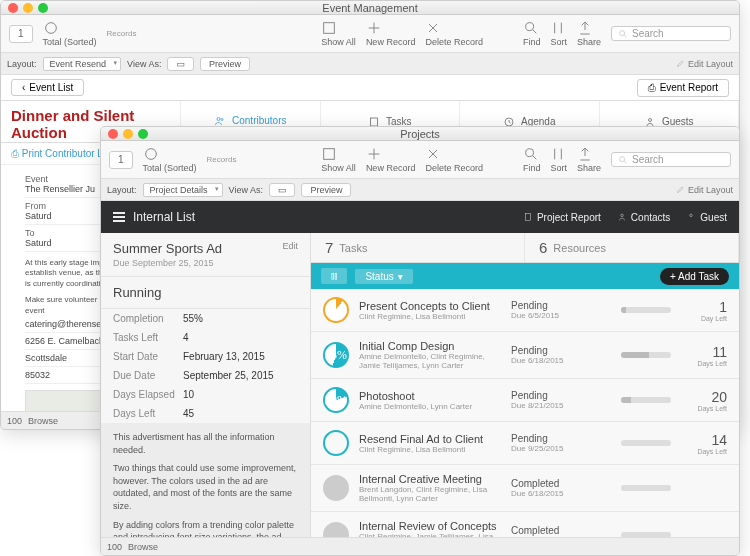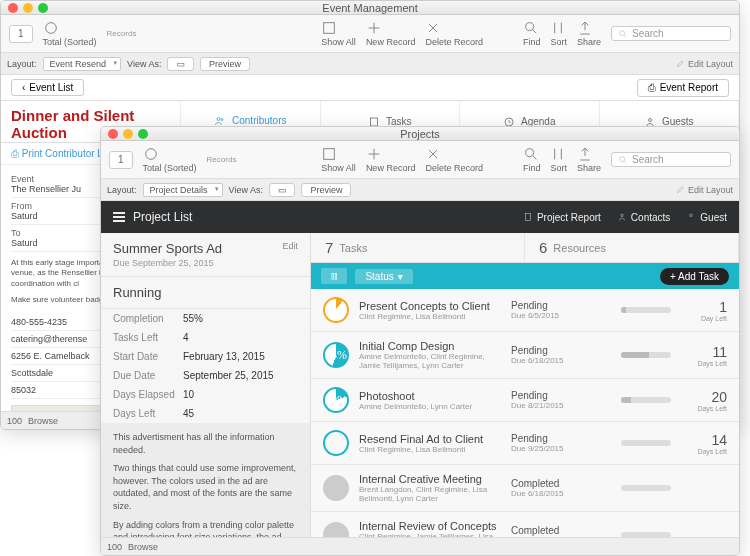--- a/index.html
+++ b/index.html
@@ -37,21 +37,21 @@
 .w1row2 { display:flex; height:42px; background:#fff; border-bottom:1px solid #ddd; }
 .evtcell { width:180px; border-right:1px solid #eee; padding:6px 10px; }
 .evtcell h2 { font-size:15px; font-weight:700; color:#b91c1c; }
 .tabs { flex:1; display:flex; }
 .tab { flex:1; display:flex; flex-direction:row; align-items:center; justify-content:center; gap:6px; font-size:10px; color:#666; border-right:1px solid #eee; }
 .tab.active { color:#3b9cd6; border-bottom:2px solid #3b9cd6; }
 .tab svg{width:12px;height:12px;stroke:currentColor;fill:none;stroke-width:1.5}
 .w1row3 { height:22px; display:flex; align-items:center; padding:0 10px; font-size:10px; color:#3b9cd6; background:#fff; border-bottom:1px solid #eee; }
 .w1row3 .add { margin-left:auto; color:#666; }
 .w1main { display:flex; flex:1; overflow:hidden; }
-.w1side { width:180px; background:#fff; border-right:5px solid #a21caf; padding:6px 10px; font-size:9px; color:#444; overflow:hidden; }
+.w1side { width:180px; background:#fff; border-right:5px solid #a21caf; padding:6px 24px; font-size:9px; color:#444; overflow:hidden; }
 .w1side label { font-size:9px; color:#666; display:block; }
 .w1side .field { border-bottom:1px solid #eee; padding:3px 0; }
 .w1side p { font-size:8px; color:#555; margin-top:6px; line-height:1.3; }
 .footerbar { height:18px; background:#eee; border-top:1px solid #ddd; font-size:9px; color:#666; display:flex; align-items:center; padding:0 6px; gap:6px; position:absolute; bottom:0; left:0; right:0;}
 
 
 .w2body { height:calc(100% - 82px); display:flex; flex-direction:column; }
 .blackbar { background:#2e2f30; color:#eee; height:32px; display:flex; align-items:center; padding:0 12px; font-size:12px; }
 .blackbar .r { margin-left:auto; display:flex; gap:16px; font-size:10px; }
 .blackbar .r span{display:flex;align-items:center;gap:4px}
@@ -237,23 +237,20 @@
             </div>
           </div>
         <div class="field" style="display:flex;gap:6px">
             <div style="flex:1">
               <label>To</label>
               <div>Saturd</div>
             </div>
           </div>
         <p>At this early stage important to establish venue, as the Rensellier is currently coordination with ci</p>
         <p>Make sure volunteer badged for the event</p>
-        <div class="field" style="margin-top:8px">
-            <div>480-555-4235</div>
-          </div>
         <div class="field">
             <div>catering@therense</div>
           </div>
         <div class="field">
             <div>6256 E. Camelback</div>
           </div>
         <div class="field">
             <div>Scottsdale</div>
           </div>
         <div class="field">
@@ -348,21 +345,21 @@
       </span>
   </div>
 
   <div class="w2body">
     <div class="blackbar">
       <span class="menu-icon">
           <i></i>
           <i></i>
           <i></i>
         </span>
-      <span>Project List</span>
+      <span>Internal List</span>
       <div class="r">
         <span>
             <svg viewBox="0 0 24 24">
               <rect x="6" y="4" width="12" height="16"></rect>
             </svg>
             <span>Project Report</span>
           </span>
         <span>
             <svg viewBox="0 0 24 24">
               <circle cx="12" cy="8" r="3"></circle>

